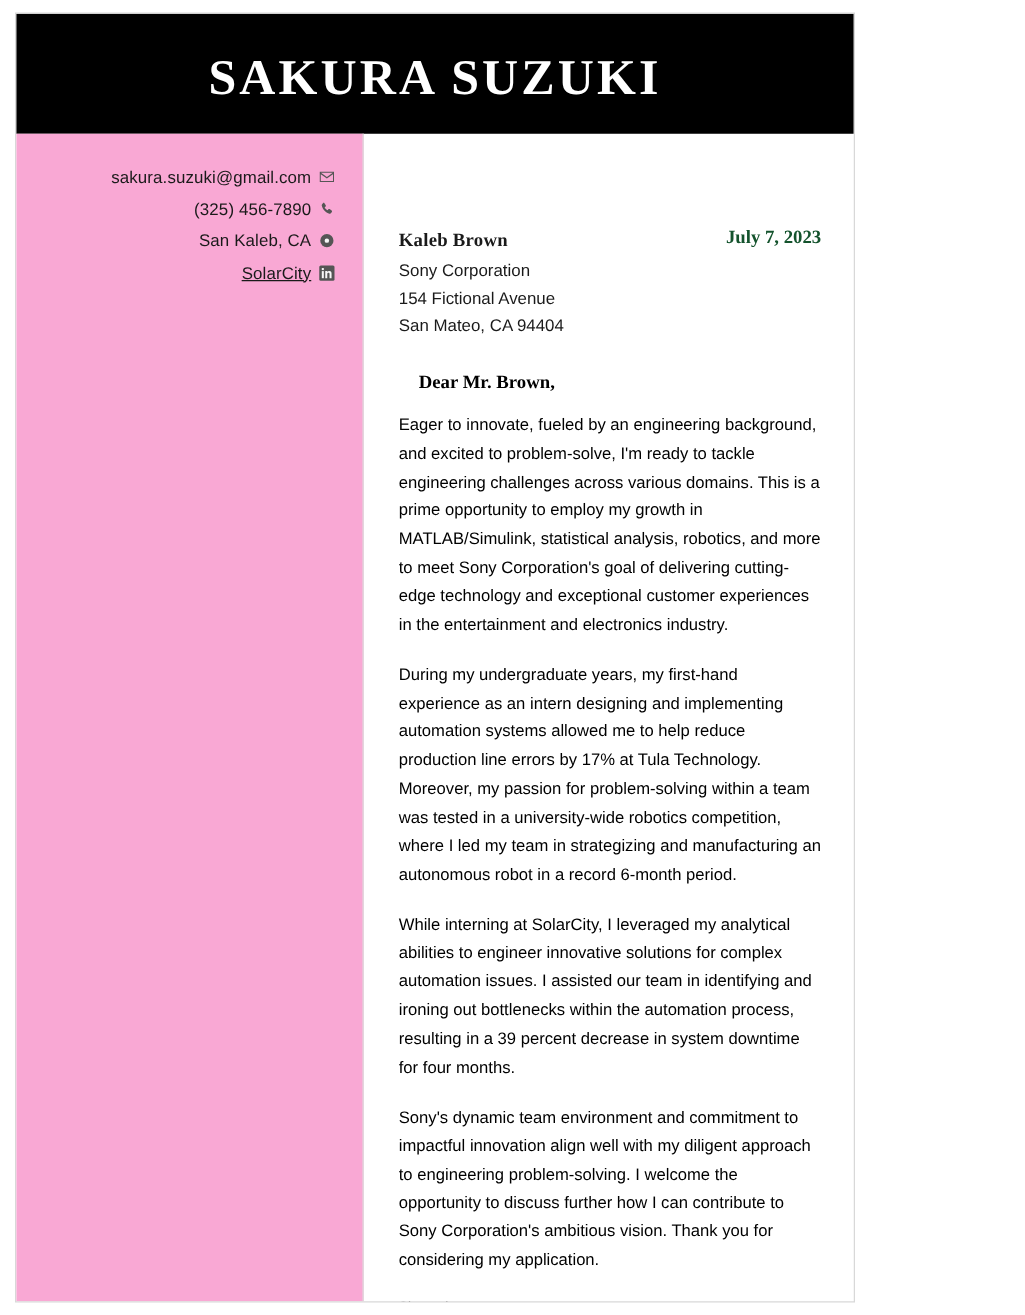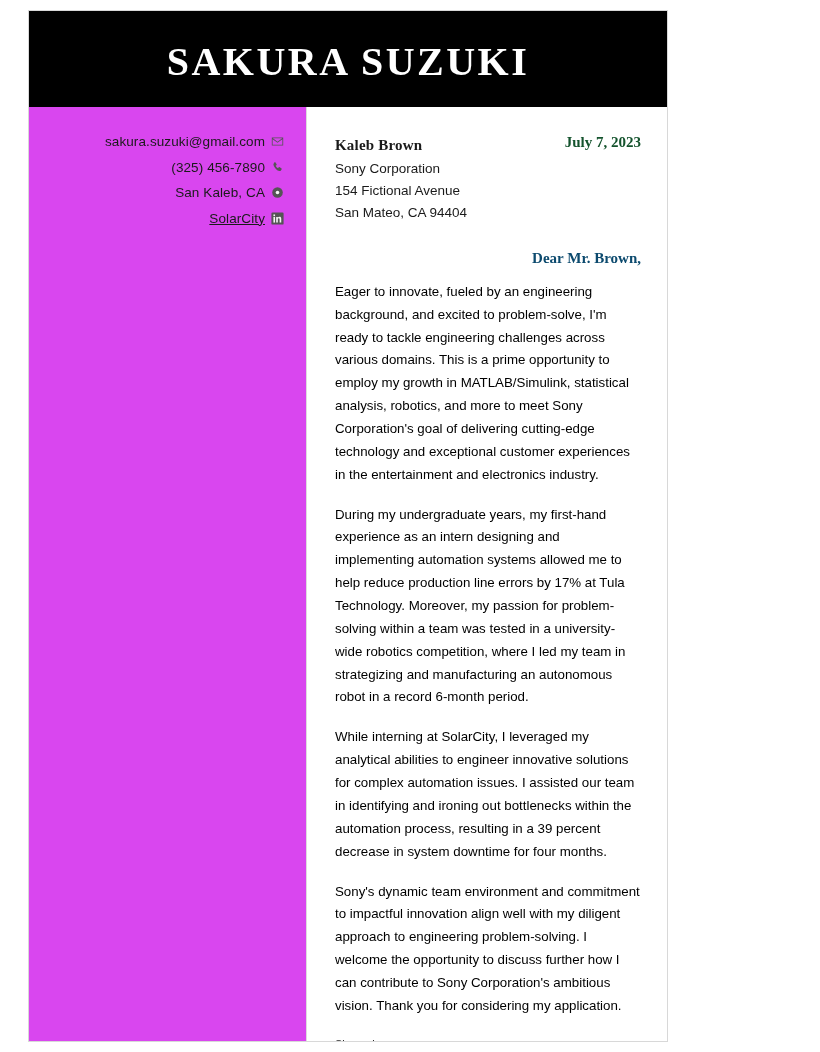--- a/index.html
+++ b/index.html
@@ -6,21 +6,21 @@
   html, body {
     margin: 0;
     padding: 0;
     background: #ffffff;
     font-family: "Liberation Sans", sans-serif;
   }
   .page {
     width: 696px;
     height: 1052px;
     background: #ffffff;
-    padding: 10px 28px;
+    padding: 10px 12px;
     display: flex;
     flex-direction: column;
   }
   .doc {
     flex: 1 1 auto;
     display: flex;
     flex-direction: column;
     border: 1px solid #d8d8d8;
     overflow: hidden;
     background: #ffffff;
@@ -49,21 +49,21 @@
   }
   
   .body {
     display: flex;
     flex: 1 1 auto;
     min-height: 0;
   }
   .sidebar {
     width: 278px;
     flex: 0 0 278px;
-    background: #d946ef;
+    background: #f9a8d4;
     border-right: 1px solid #dddddd;
     padding: 28px 22px 20px 14px;
   }
   .contact-list {
     list-style: none;
     margin: 0;
     padding: 0;
     text-align: right;
     font-size: 13.5px;
     color: #1a1a1a;
@@ -95,20 +95,21 @@
   .main {
     flex: 1 1 auto;
     padding: 26px 26px 26px 28px;
     min-width: 0;
   }
   .recipient-row {
     display: flex;
     justify-content: space-between;
     align-items: flex-start;
     gap: 0;
+    margin-top: 48px;
   }
   .recipient-block {
     font-size: 13.5px;
     color: #1a1a1a;
     line-height: 1.62;
   }
   .recipient-name {
     font-family: "Liberation Serif", serif;
     font-weight: 700;
     font-size: 15px;
@@ -120,23 +121,22 @@
     font-weight: 700;
     font-size: 15px;
     color: #14532d;
     white-space: nowrap;
     padding-top: 1px;
   }
   .salutation {
     font-family: "Liberation Serif", serif;
     font-weight: 700;
     font-size: 15px;
-    margin: 26px 0 14px;
-    color: #0c4a6e;
-    text-align: right;
+    margin: 26px 16px 14px;
+    color: #000000;
   }
   .para {
     font-size: 13.3px;
     line-height: 1.72;
     color: #000000;
     margin: 0 0 17px;
   }
   .closing {
     font-size: 11px;
     line-height: 1.72;

